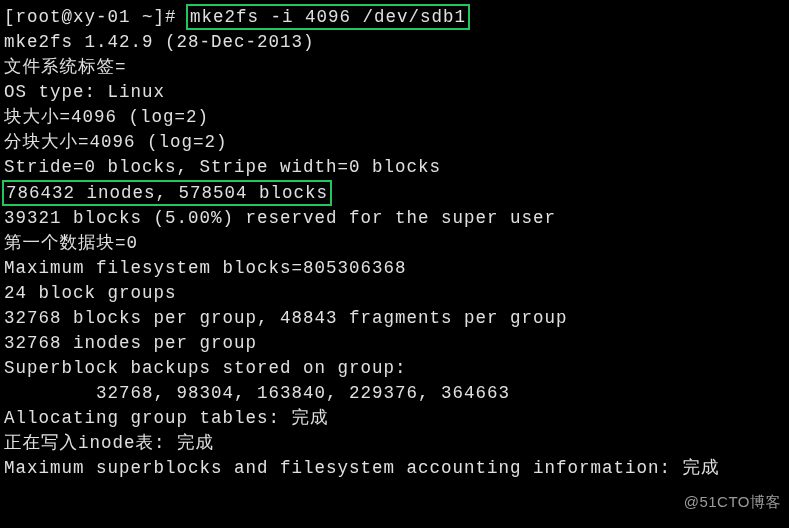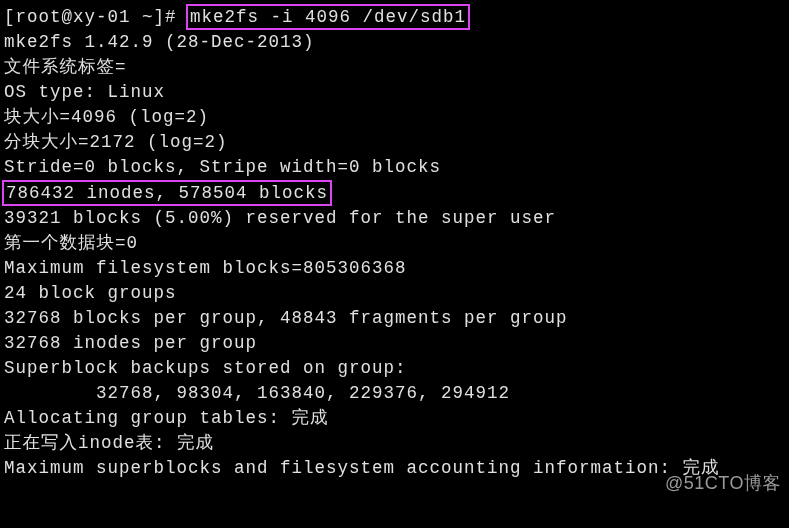--- a/index.html
+++ b/index.html
@@ -15,53 +15,53 @@
     height: 528px;
     box-sizing: border-box;
     position: relative;
     overflow: hidden;
   }
   .line {
     white-space: pre;
     position: relative;
   }
   .hl {
-    border: 2px solid #d946ef;
+    border: 2px solid #22c55e;
     display: inline-block;
     padding: 0 2px;
     margin-left: -2px;
     line-height: 22px;
   }
   .watermark {
     position: absolute;
-    bottom: 32px;
+    bottom: 14px;
     right: 8px;
     color: #9a9a9a;
-    font-size: 18px;
+    font-size: 15px;
     letter-spacing: 0.5px;
     font-family: "SimSun", sans-serif;
   }
 </style>
 </head>
 <body>
 
 <div class="line"><span>[root@xy-01 ~]# </span><span class="hl">mke2fs -i 4096 /dev/sdb1</span></div>
 <div class="line">mke2fs 1.42.9 (28-Dec-2013)</div>
 <div class="line">文件系统标签=</div>
 <div class="line">OS type: Linux</div>
 <div class="line">块大小=4096 (log=2)</div>
-<div class="line">分块大小=2172 (log=2)</div>
+<div class="line">分块大小=4096 (log=2)</div>
 <div class="line">Stride=0 blocks, Stripe width=0 blocks</div>
 <div class="line"><span class="hl">786432 inodes, 578504 blocks</span></div>
 <div class="line">39321 blocks (5.00%) reserved for the super user</div>
 <div class="line">第一个数据块=0</div>
 <div class="line">Maximum filesystem blocks=805306368</div>
 <div class="line">24 block groups</div>
 <div class="line">32768 blocks per group, 48843 fragments per group</div>
 <div class="line">32768 inodes per group</div>
 <div class="line">Superblock backups stored on group:</div>
-<div class="line">	32768, 98304, 163840, 229376, 294912</div>
+<div class="line">	32768, 98304, 163840, 229376, 364663</div>
 <div class="line"></div>
 <div class="line">Allocating group tables: 完成</div>
 <div class="line">正在写入inode表: 完成</div>
 <div class="line">Maximum superblocks and filesystem accounting information: 完成</div>
 
 <div class="watermark">@51CTO博客</div>
 
 </body></html>

